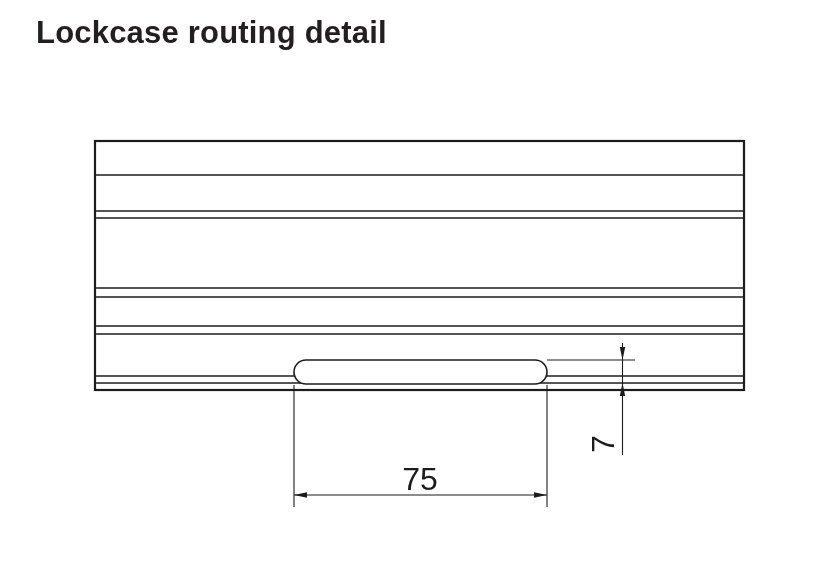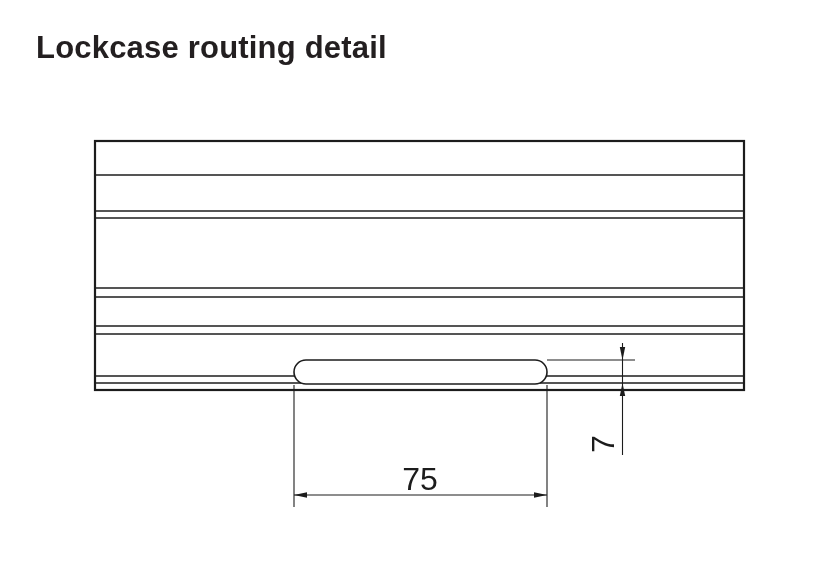--- a/index.html
+++ b/index.html
@@ -2,21 +2,21 @@
 <html style="--background: #ffffff; --line: #1c1c1c; --title-text: #231f20; --dim-text: #1c1c1c;"><head>
 <meta charset="utf-8">
 <style>
   html,body{margin:0;padding:0}
   body{
     width:827px;height:570px;position:relative;overflow:hidden;
     background:var(--background,#ffffff);
     font-family:"Liberation Sans","DejaVu Sans",sans-serif;
   }
   .page-title{
-    position:absolute;left:36px;top:31px;
+    position:absolute;left:36px;top:16px;
     font-size:31px;font-weight:bold;line-height:1.1;
     color:var(--title-text,#231f20);letter-spacing:0.2px;
   }
   svg.drawing{position:absolute;left:0;top:0;width:827px;height:570px}
   .ln{stroke:var(--line,#1c1c1c);fill:none}
   .outline{stroke-width:2.2}
   .groove{stroke-width:1.4}
   .slot{stroke-width:1.6;fill:#ffffff}
   .dimln{stroke-width:1.1}
   .arrow{fill:var(--line,#1c1c1c);stroke:none}

